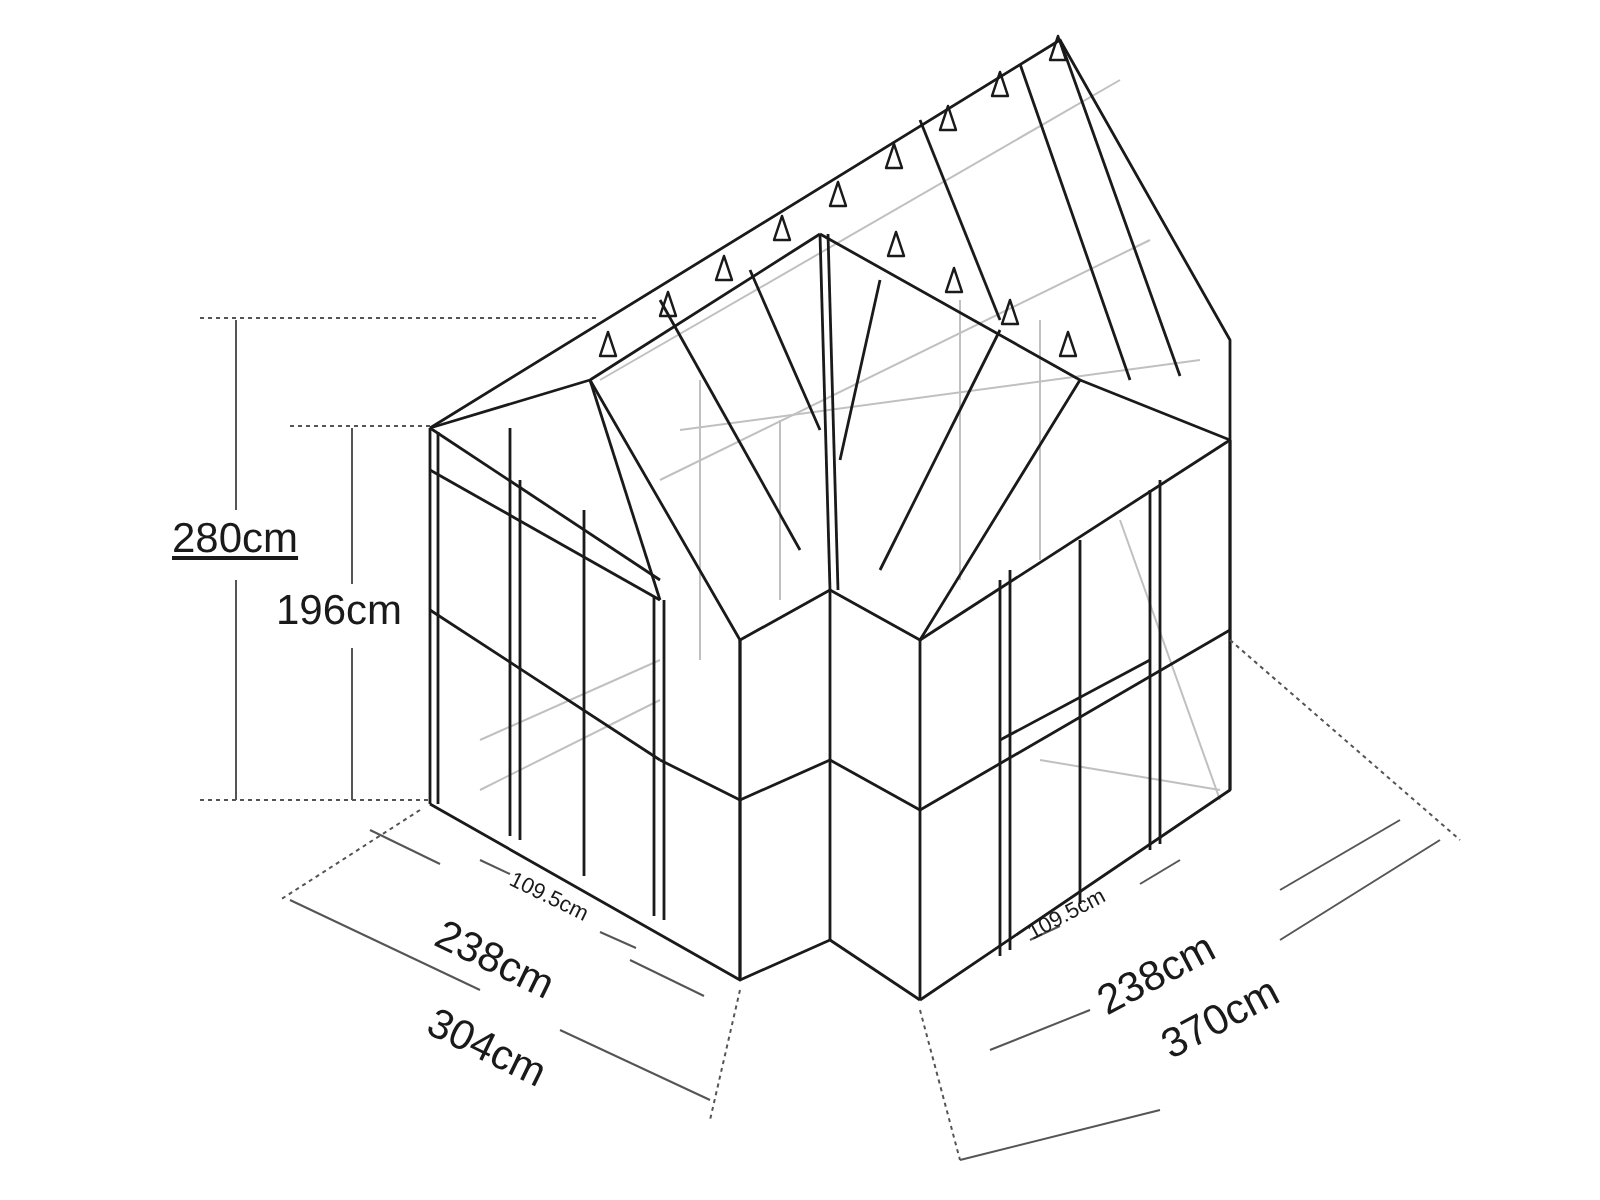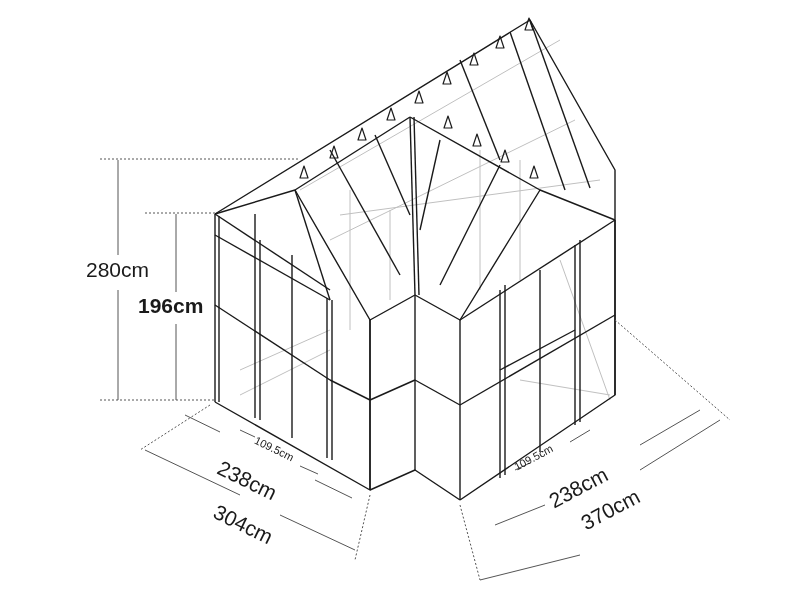--- a/index.html
+++ b/index.html
@@ -120,20 +120,20 @@
 
     <g stroke-dasharray="2,2">
       <line x1="210" y1="405" x2="140" y2="450"></line>
       <line x1="370" y1="495" x2="355" y2="560"></line>
       <line x1="615" y1="320" x2="730" y2="420"></line>
       <line x1="460" y1="505" x2="480" y2="580"></line>
     </g>
   </g>
 </svg>
 
-<span class="lbl big" style="left:86px;top:258px;">280cm</span>
-<span class="lbl big" style="left:138px;top:294px;font-weight:bold;">196cm</span>
+<span class="lbl big" style="left:86px;top:258px;text-decoration:underline;">280cm</span>
+<span class="lbl big" style="left:138px;top:294px;">196cm</span>
 <span class="lbl small" style="left:258px;top:434px;transform:rotate(26deg);">109.5cm</span>
 <span class="lbl big" style="left:224px;top:456px;transform:rotate(26deg);">238cm</span>
 <span class="lbl big" style="left:220px;top:500px;transform:rotate(26deg);">304cm</span>
 <span class="lbl small" style="left:512px;top:462px;transform:rotate(-28deg);">109.5cm</span>
 <span class="lbl big" style="left:545px;top:492px;transform:rotate(-28deg);">238cm</span>
 <span class="lbl big" style="left:577px;top:514px;transform:rotate(-28deg);">370cm</span>
 
 </body></html>

